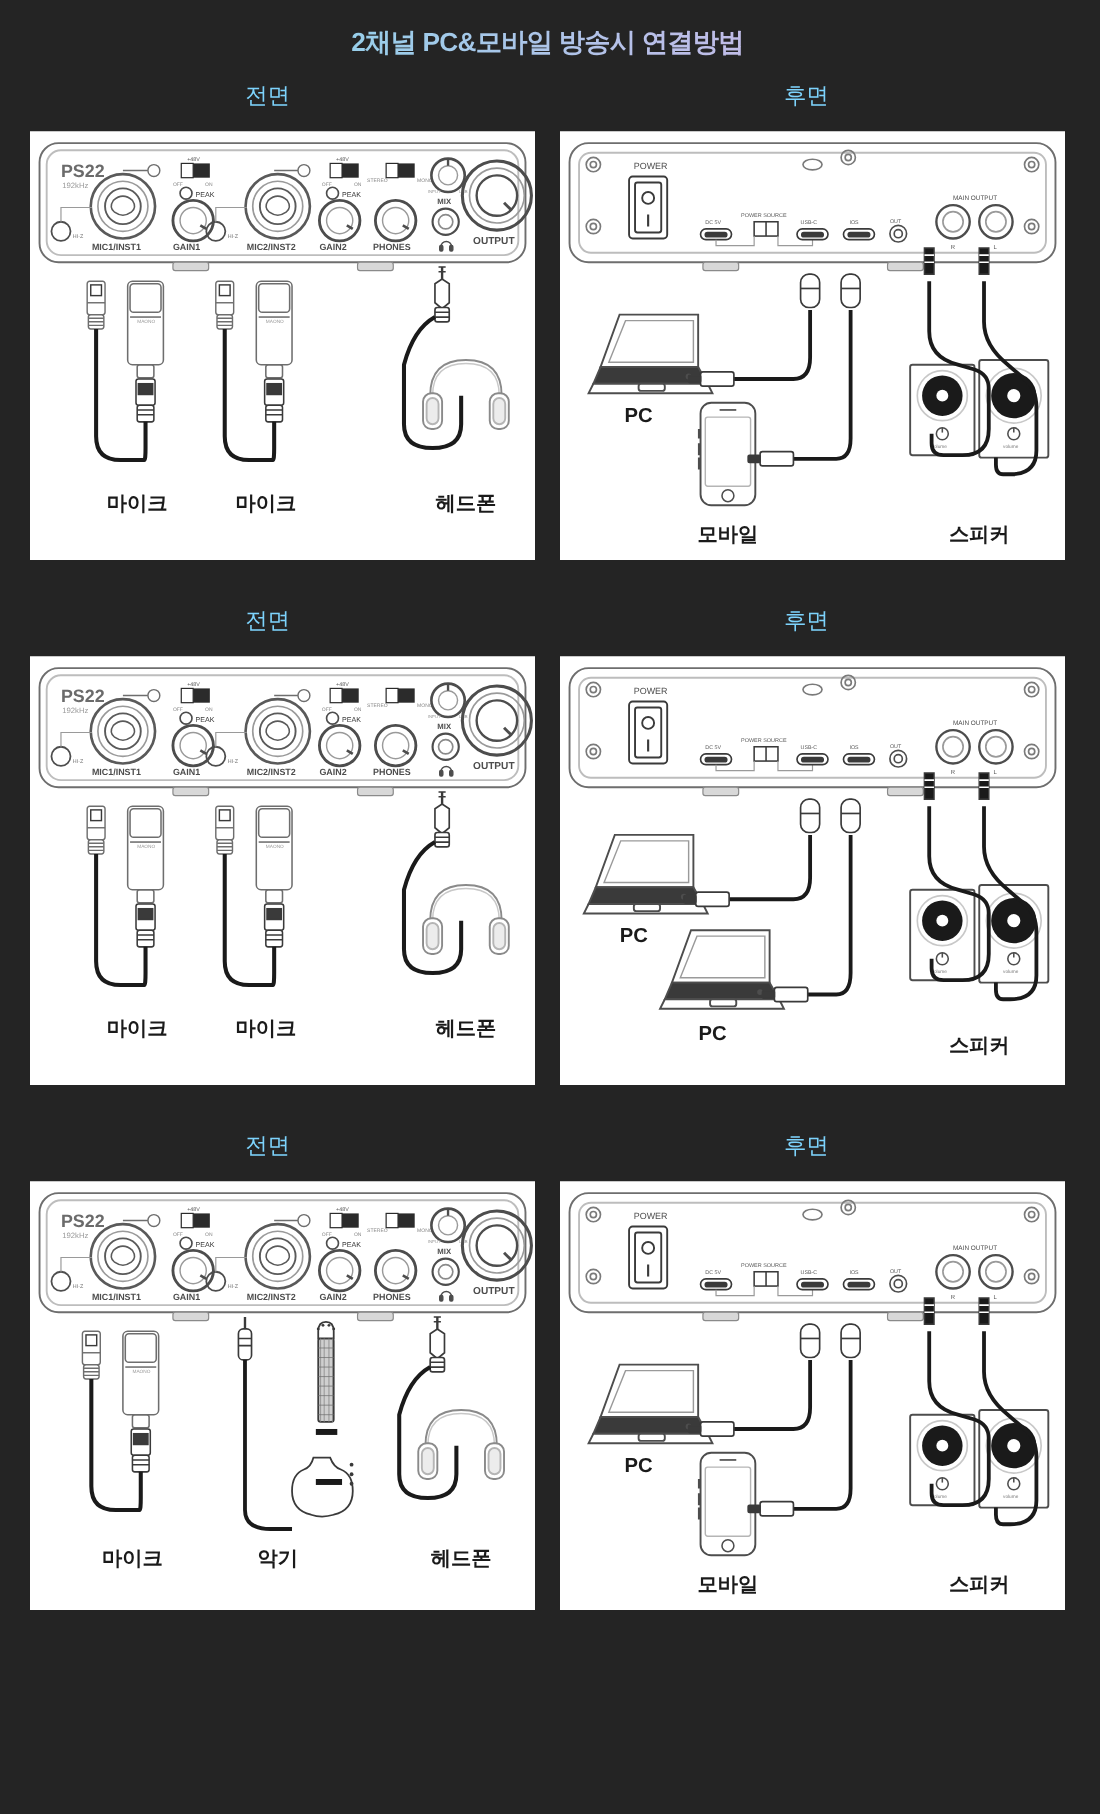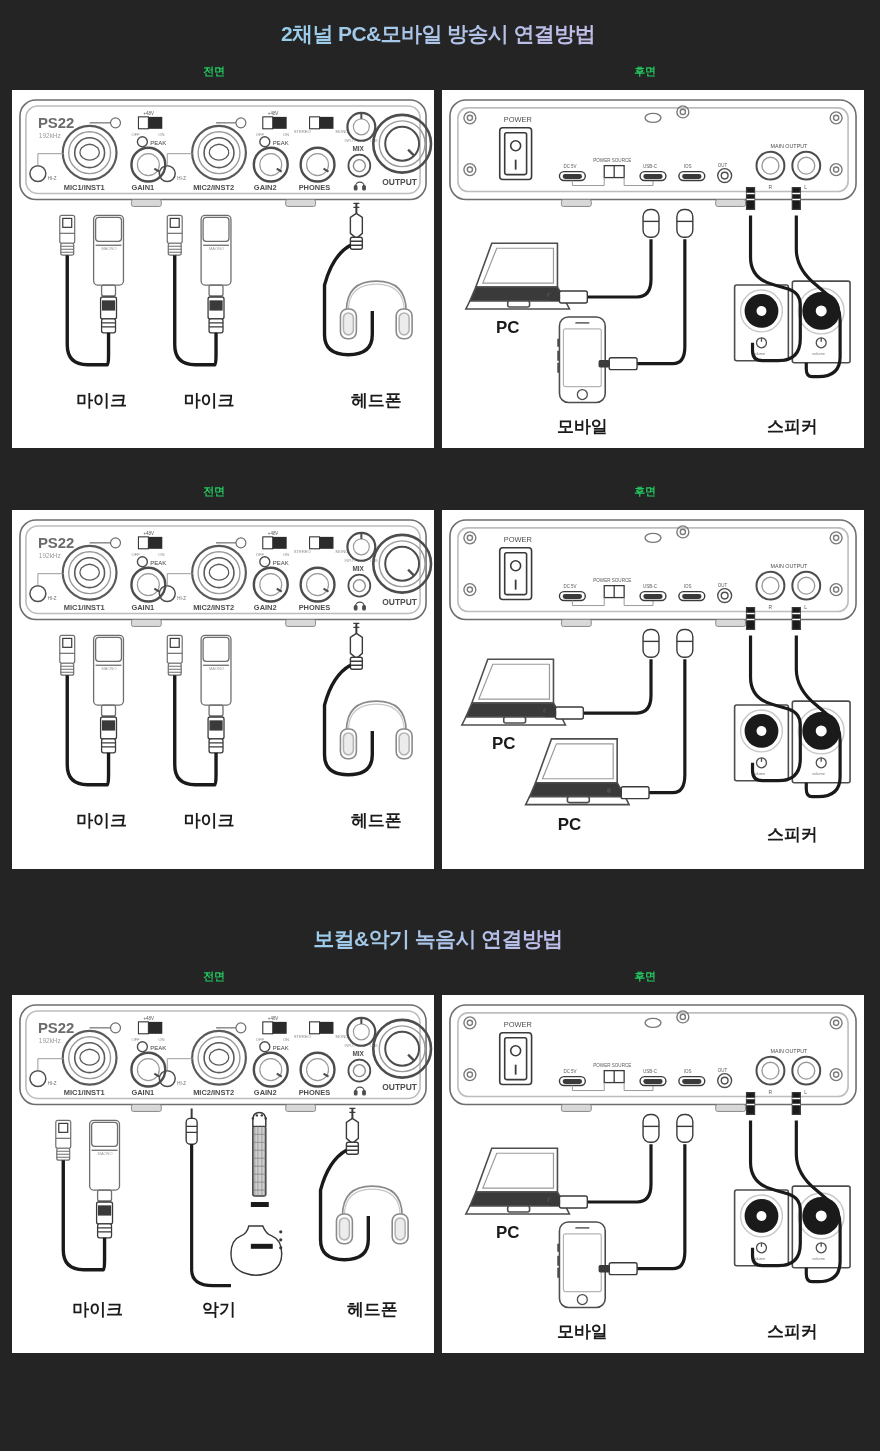--- a/index.html
+++ b/index.html
@@ -23,27 +23,27 @@
     background-clip: text;
     color: transparent;
     -webkit-text-fill-color: transparent;
     padding-top: 20px;
     padding-bottom: 16px;
   }
 
   .sublabels { position: relative; height: 26px; }
   .sublabel {
     position: absolute; top: 0;
-    color: #22c55e; font-size: 11px; font-weight: bold;
+    color: #7dd3fc; font-size: 18px; font-weight: normal;
     letter-spacing: -0.3px;
   }
   .sublabel.front { left: 0; width: 428px; text-align: center; }
   .sublabel.rear  { right: 16px; width: 430px; text-align: center; }
 
-  .cards { display: flex; gap: 8px; padding: 0 12px; }
+  .cards { display: flex; gap: 20px; padding: 0 24px; margin-top: 15px; }
   .card {
     background: #ffffff;
     position: relative;
     overflow: hidden;
   }
   .card.front { width: 424px; }
   .card.rear  { width: 424px; }
 
   .card-svg { display: block; width: 100%; height: auto; }
   .gap-lg { height: 36px; }
@@ -749,21 +749,20 @@
             <path d="M352 104 h8 M352 110 h8" stroke="#fff"></path>
           </g>
         </svg>
       </div>
     </div>
   </div>
 
   <div class="gap-lg"></div>
 
   <div class="section">
-    <div class="sec-title">보컬&amp;악기 녹음시 연결방법</div>
     <div class="sublabels">
       <div class="sublabel front">전면</div>
       <div class="sublabel rear">후면</div>
     </div>
     <div class="cards">
 
       <div class="card front">
         <svg class="card-svg" viewBox="0 0 424 360">
           <g fill="none" stroke="#6e6e6e" stroke-width="1.6">
             <rect x="8" y="10" width="408" height="100" rx="16"></rect>

